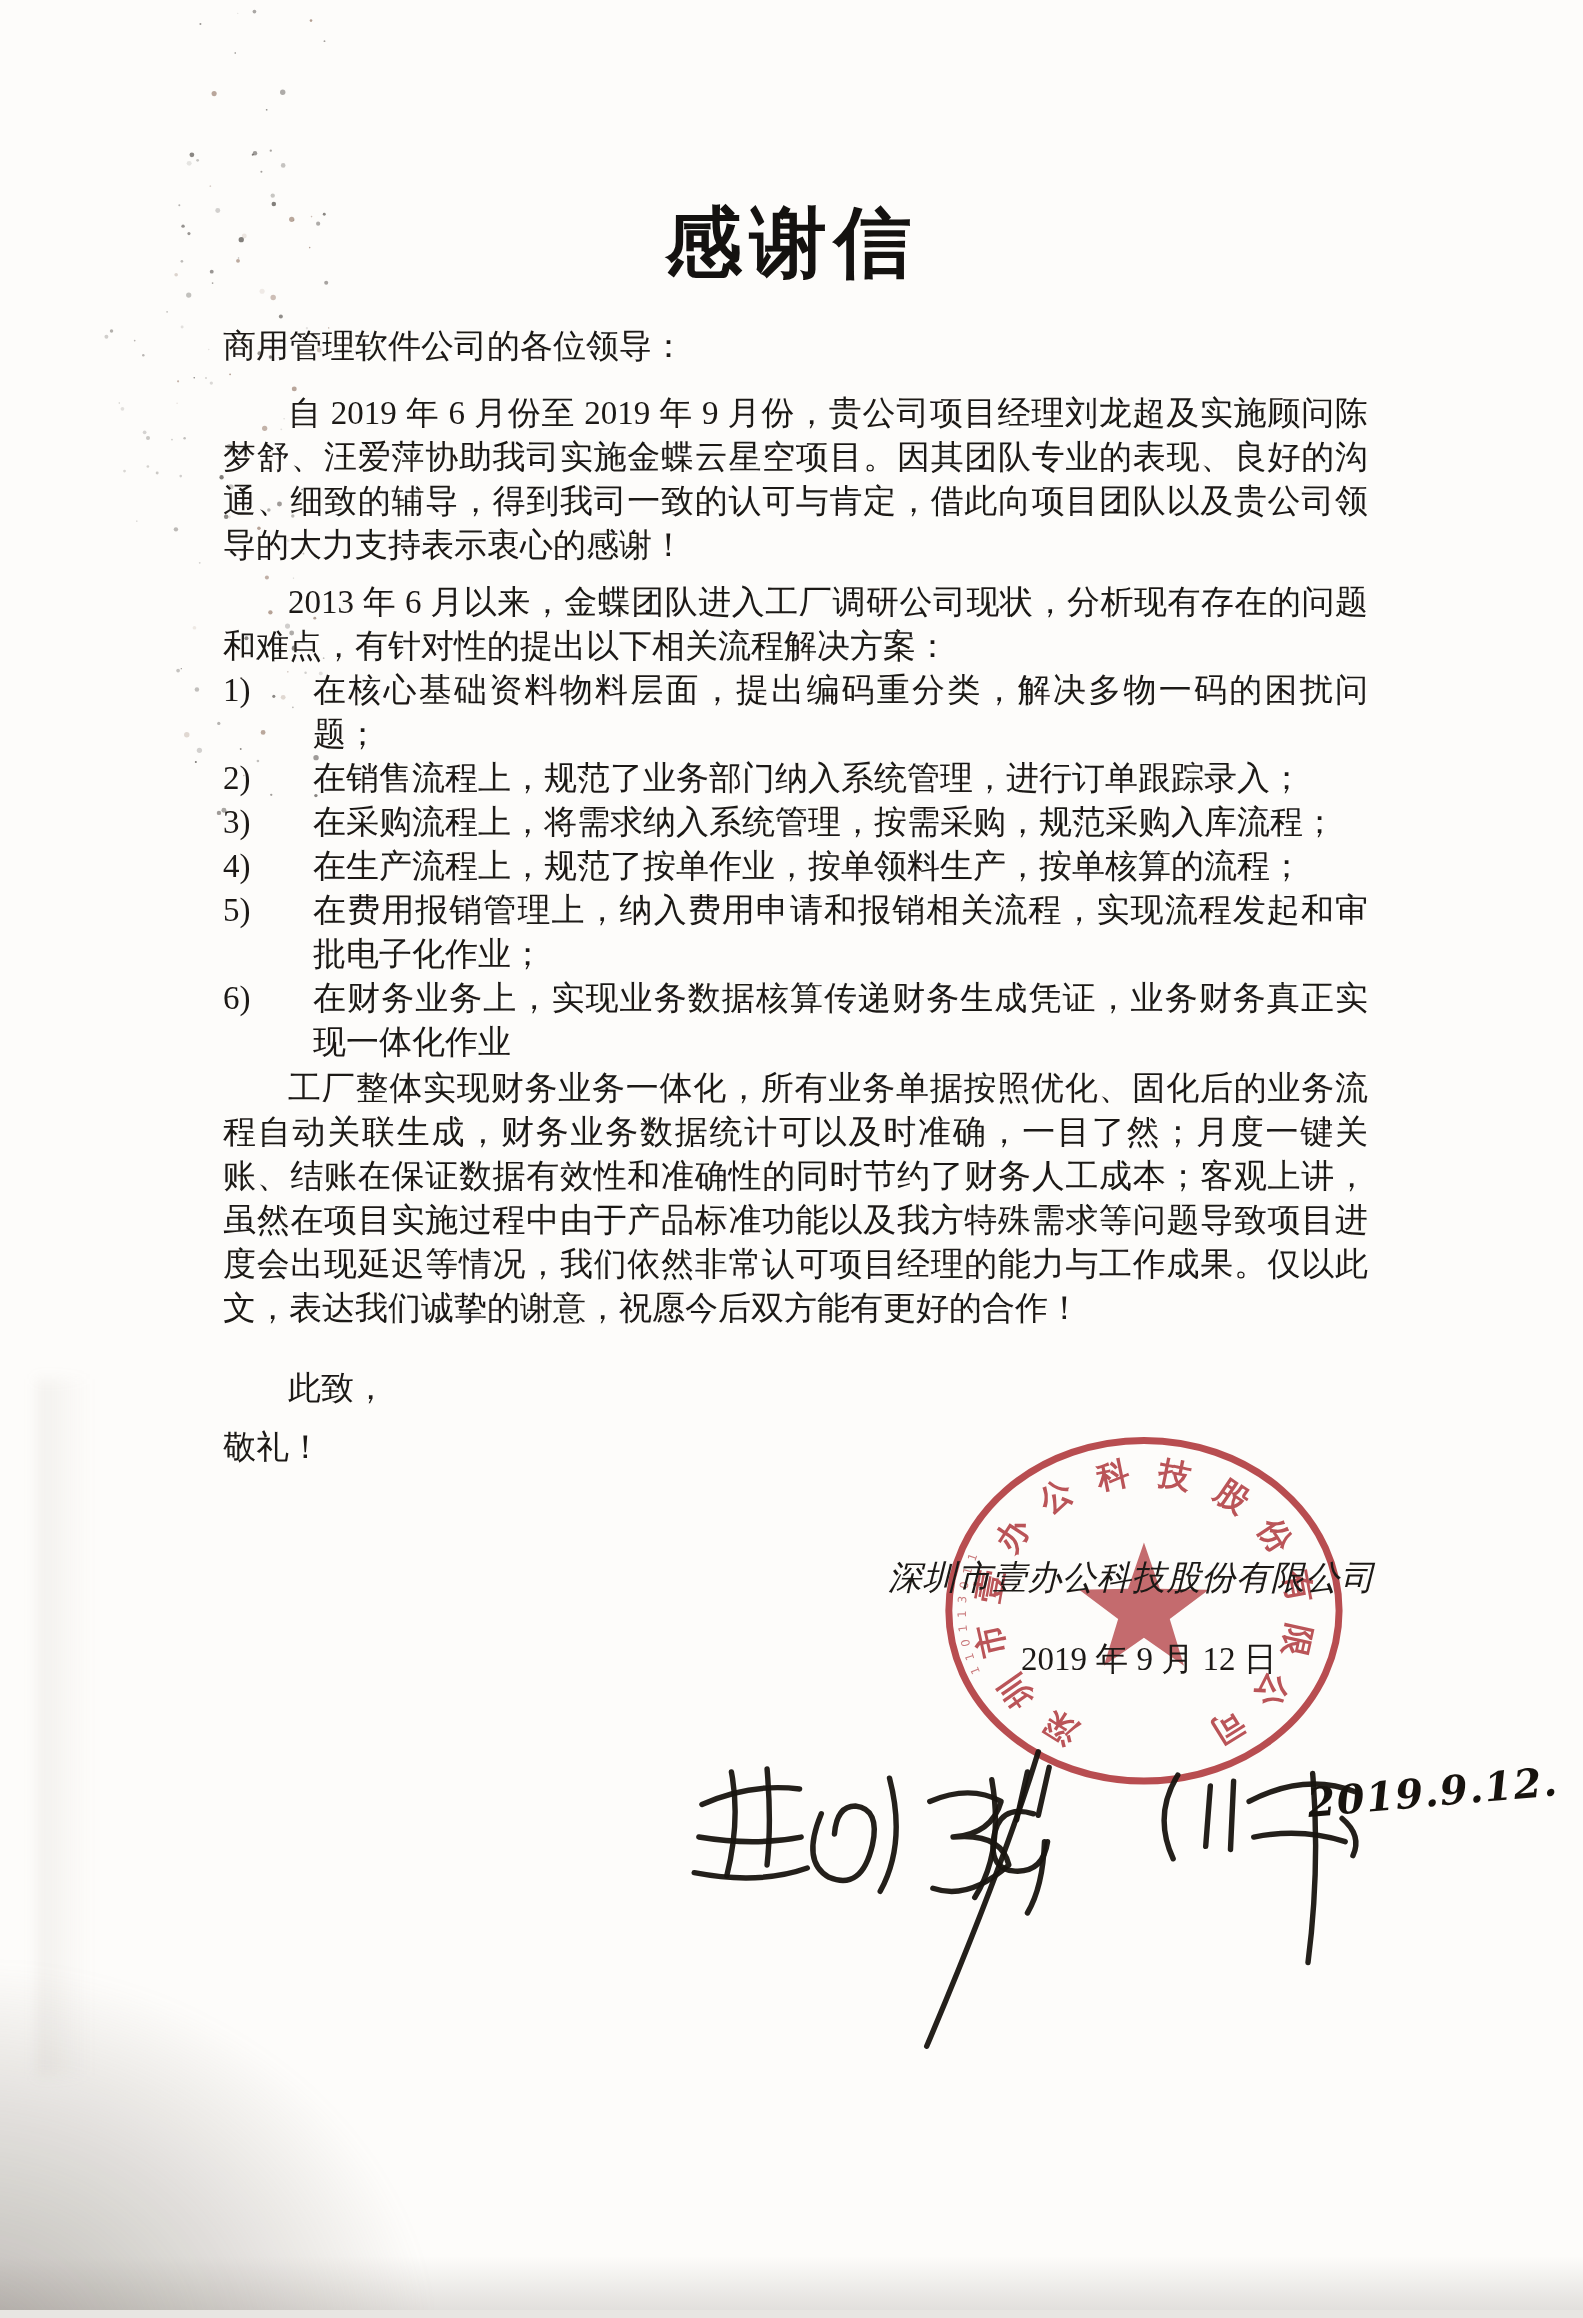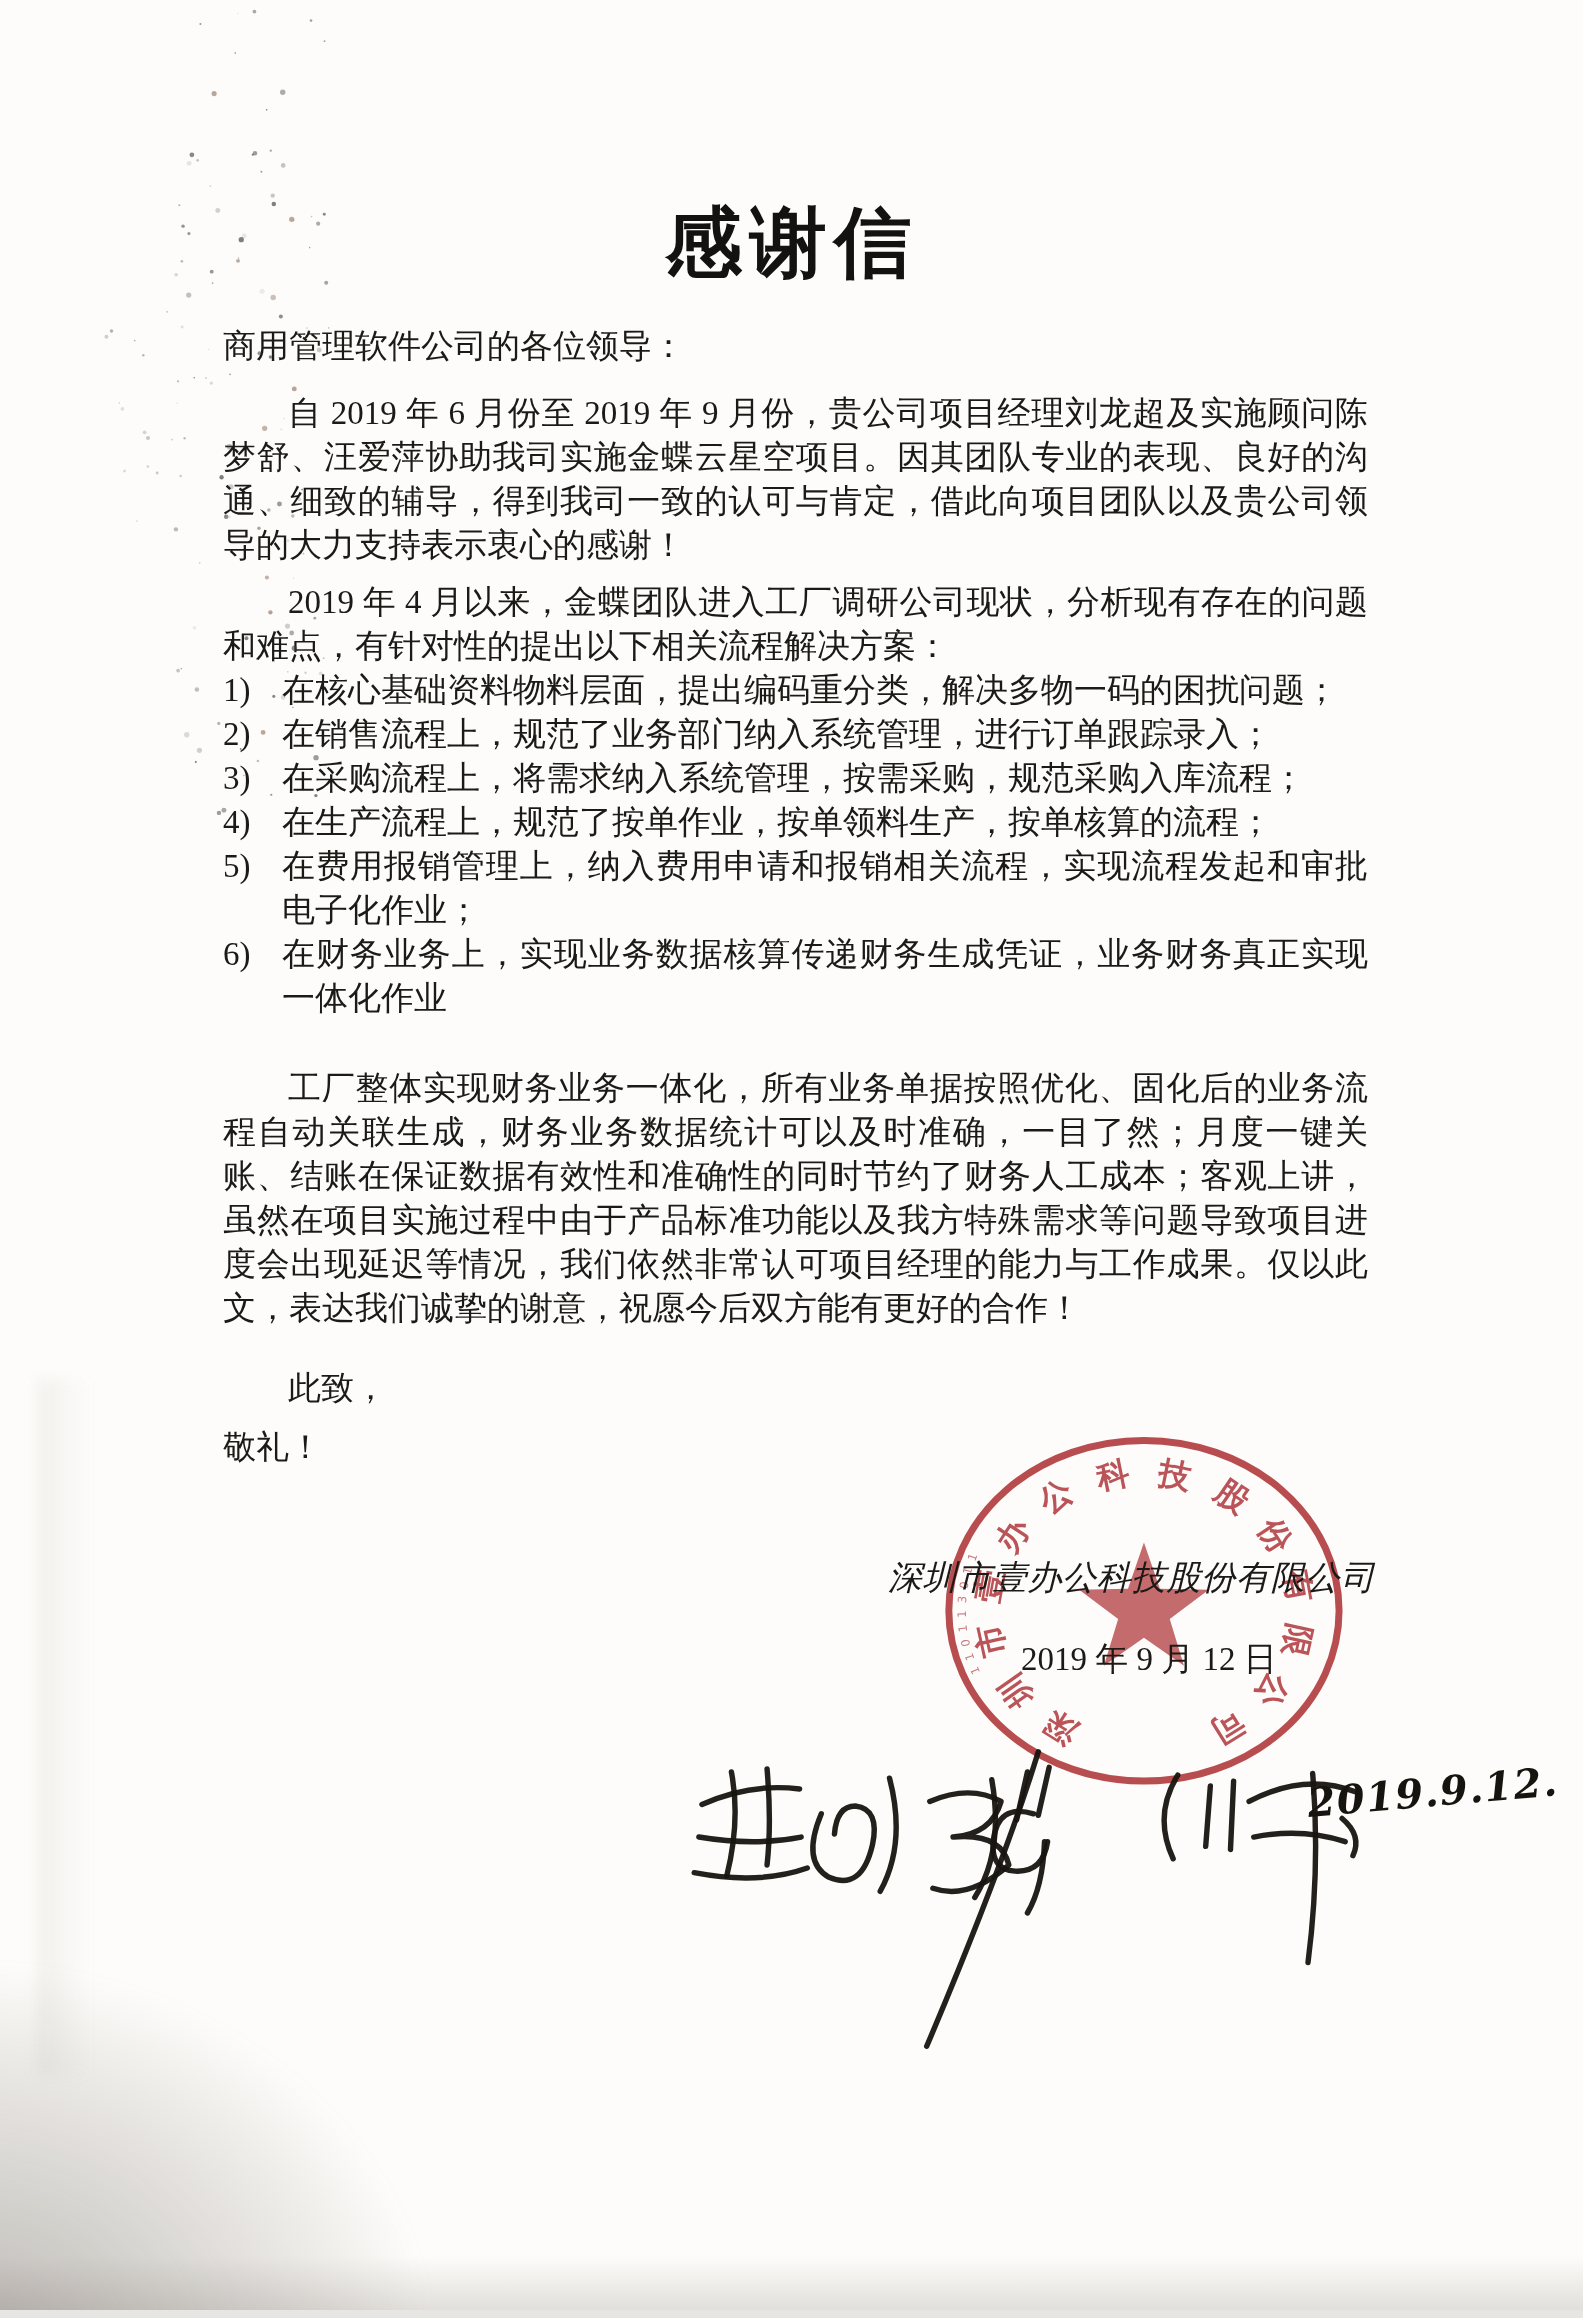--- a/index.html
+++ b/index.html
@@ -24,21 +24,21 @@
     text-align:justify;
     color:#1c1916;
   }
   .salutation{top:324px;left:223px;width:1162px;font-size:33px;}
   .para{left:223px;width:1145px;text-indent:65px;}
   .p1{top:391px;}
   .p2{top:580px;}
   .list{top:668px;left:223px;width:1145px;}
   .list-row{display:flex;align-items:flex-start;}
   .list-num{flex:0 0 59px;font-size:33px;line-height:44px;}
-  .list-text{flex:1;font-size:33px;line-height:44px;text-align:justify;}
+  .list-text{flex:1;font-size:33px;line-height:44px;text-align:justify;margin-left:31px;}
   .afterlist{top:1021px;left:223px;width:1145px;text-indent:0;}
   .p3{top:1066px;}
   .closing1{top:1366px;left:288px;font-size:33px;}
   .closing2{top:1413px;left:223px;font-size:33px;margin-top:12px;}
   .company-line{top:1556px;left:888px;width:496px;font-size:34px;letter-spacing:0.8px;z-index:6;font-style:italic;}
   .date-line{top:1637px;left:1021px;width:310px;font-size:33px;z-index:6;}
   .stamp-svg{top:1404px;left:913px;z-index:4;}
   .sig-svg{top:1727px;left:657px;z-index:7;}
   .hw-date{
     top:1768px;left:1307px;z-index:7;
@@ -197,21 +197,21 @@
     </svg>
   <div class="abs left-streak"></div>
   <div class="abs curl-shadow"></div>
   <div class="abs bottom-shade"></div>
 
   <div class="abs title">感谢信</div>
 
   <div class="abs bodytext salutation">商用管理软件公司的各位领导：</div>
 
   <div class="abs bodytext para p1">自 2019 年 6 月份至 2019 年 9 月份，贵公司项目经理刘龙超及实施顾问陈梦舒、汪爱萍协助我司实施金蝶云星空项目。因其团队专业的表现、良好的沟通、细致的辅导，得到我司一致的认可与肯定，借此向项目团队以及贵公司领导的大力支持表示衷心的感谢！</div>
-  <div class="abs bodytext para p2">2019 年 4 月以来，金蝶团队进入工厂调研公司现状，分析现有存在的问题和难点，有针对性的提出以下相关流程解决方案：</div>
+  <div class="abs bodytext para p2">2013 年 6 月以来，金蝶团队进入工厂调研公司现状，分析现有存在的问题和难点，有针对性的提出以下相关流程解决方案：</div>
 
   <div class="abs list">
     <div class="list-row">
       <span class="list-num">1)</span>
       <span class="list-text">在核心基础资料物料层面，提出编码重分类，解决多物一码的困扰问题；</span>
     </div>
     <div class="list-row">
       <span class="list-num">2)</span>
       <span class="list-text">在销售流程上，规范了业务部门纳入系统管理，进行订单跟踪录入；</span>
     </div>

